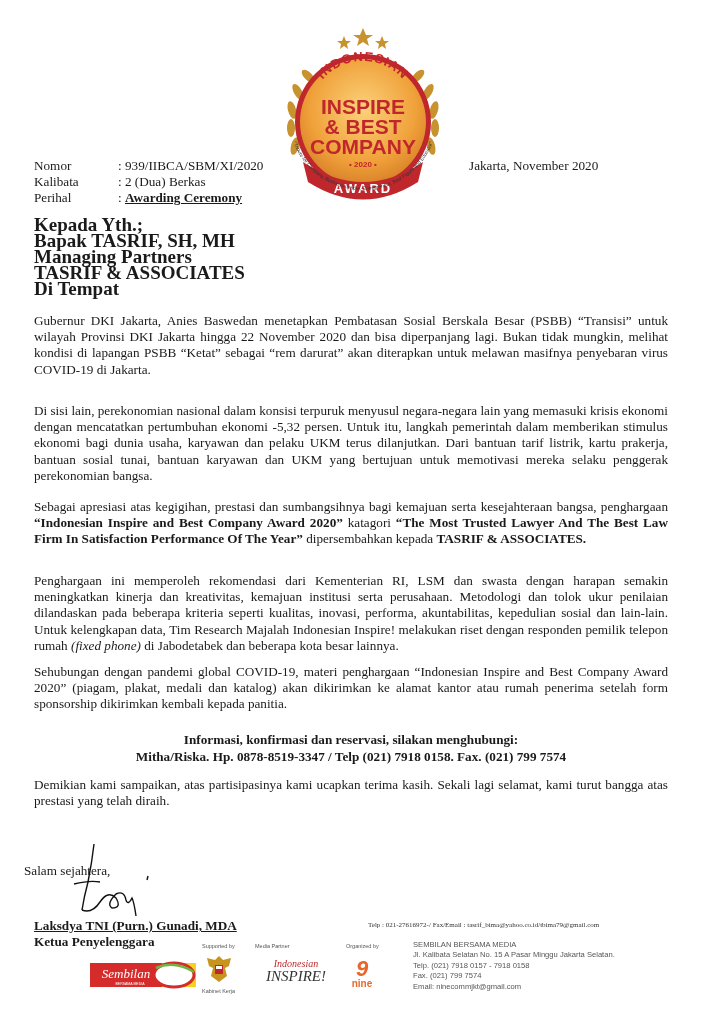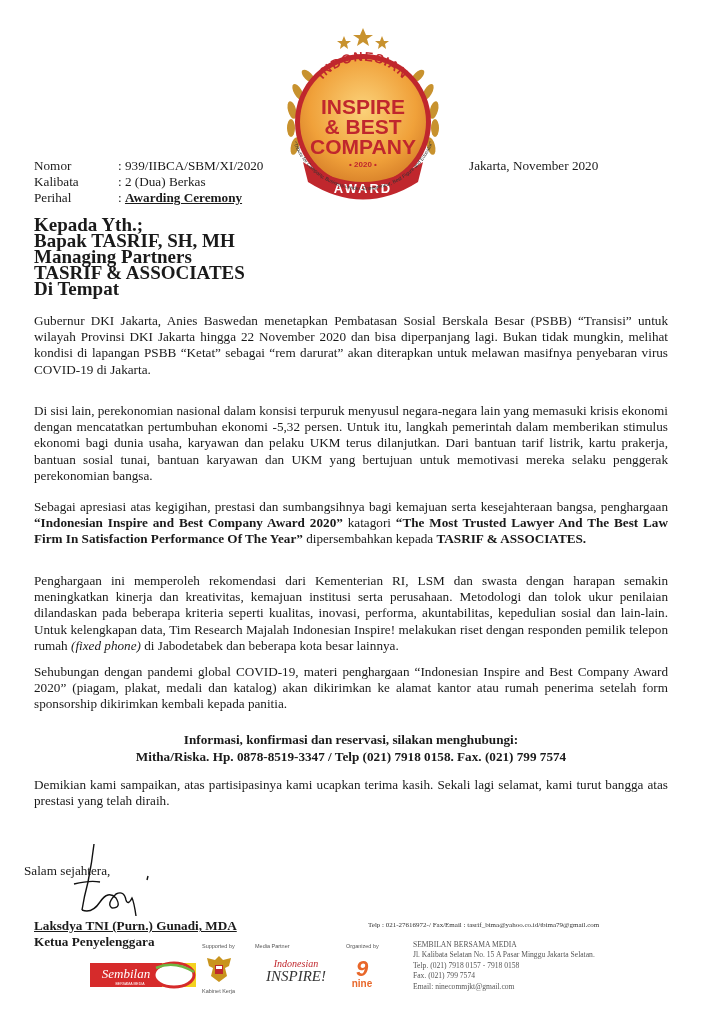--- a/index.html
+++ b/index.html
@@ -45,21 +45,21 @@
 
   
   .sponsor-lbl { font-family: "Liberation Sans", sans-serif; font-size: 5.5px; color: #555; position: absolute; white-space: nowrap; }
   #sembilan-logo { left: 58px; top: 960px; width: 110px; height: 30px; margin-left: 32px; }
   #garuda { left: 203px; top: 952px; width: 32px; height: 34px; }
   #kabinet-lbl { left: 202px; top: 988px; }
   #inspire-logo { left: 258px; top: 953px; width: 80px; height: 34px; }
   #nine-logo { left: 348px; top: 954px; width: 30px; height: 40px; }
 
   #org-block {
-    left: 413px; top: 940px; font-family: Liberation Serif, serif;
+    left: 413px; top: 940px; font-family: Liberation Sans, sans-serif;
     font-size: 7.6px; line-height: 10.4px; color: #555; white-space: nowrap;
   }
 </style>
 </head>
 <body>
 
 <div id="badge" class="abs">
   <svg width="190" height="190" viewBox="0 0 190 190">
     <defs>
       <radialGradient id="gold" cx="50%" cy="40%" r="60%">

